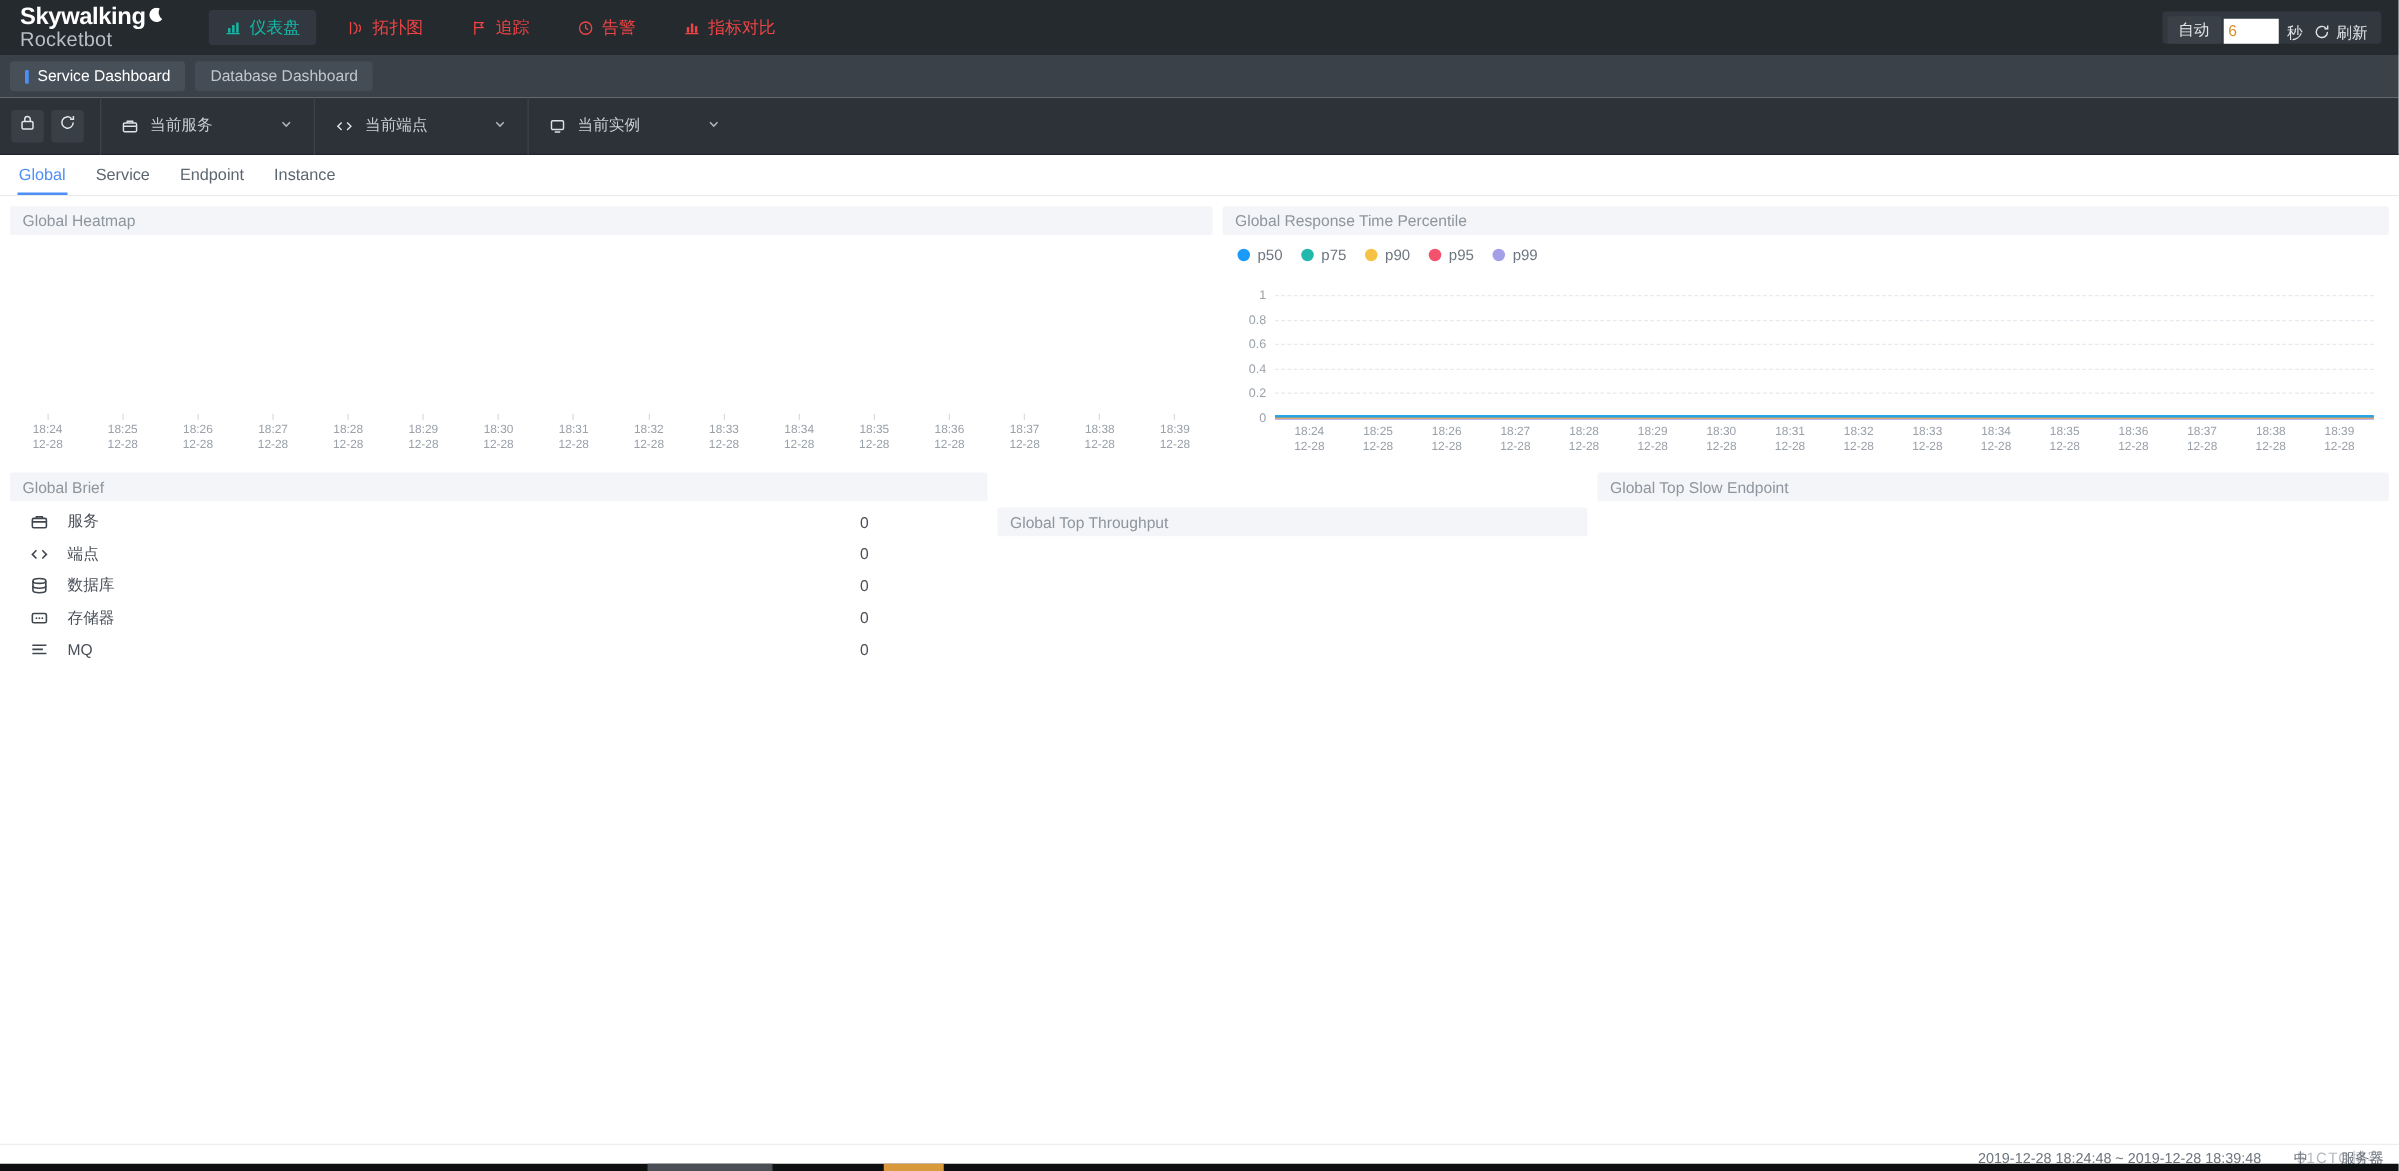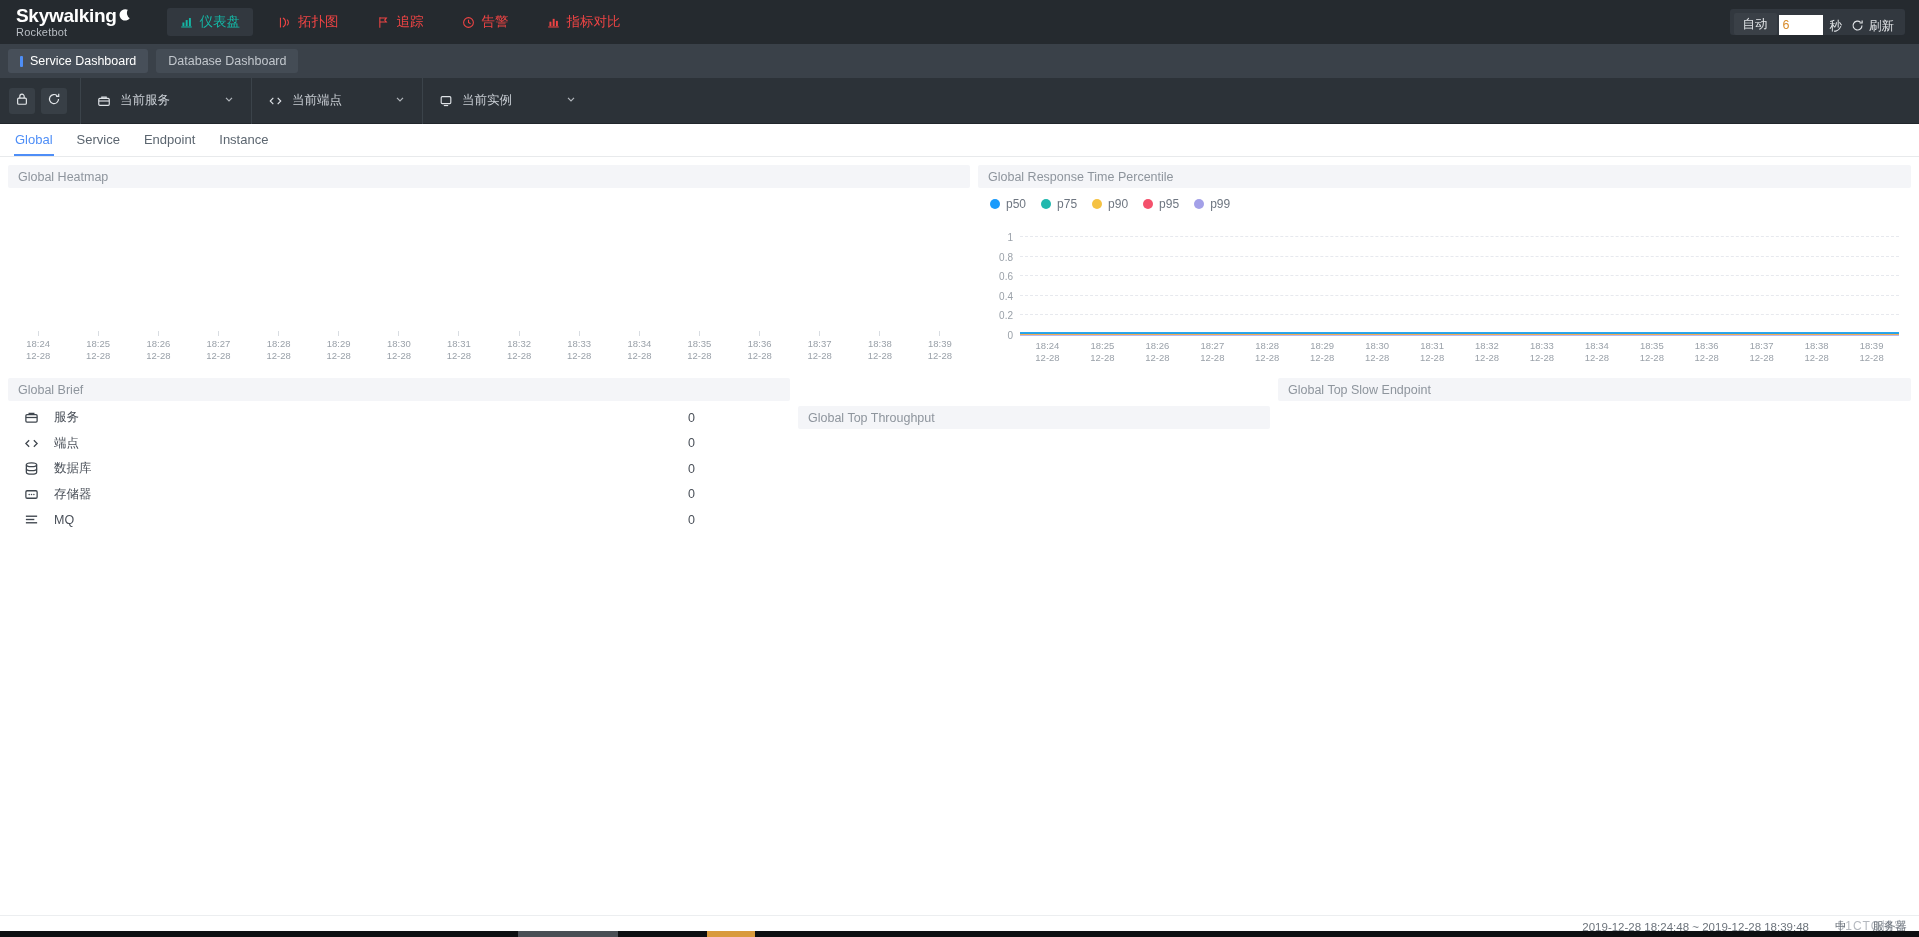--- a/index.html
+++ b/index.html
@@ -36,21 +36,21 @@
     align-items: center;
   }
   .logo-moon {
     display: inline-block;
     margin-left: 1px;
     width: 13px; height: 13px;
     position: relative;
     top: -3px;
   }
   .logo-sub {
-    font-size: 11px;
+    font-size: 16px;
     color: #b9bec4;
     margin-top: 2px;
     letter-spacing: 0.2px;
   }
   .nav-items { display: flex; align-items: center; height: 100%; }
   .nav-item {
     display: flex; align-items: center;
     gap: 7px;
     height: 28px;
     padding: 0 13px;

